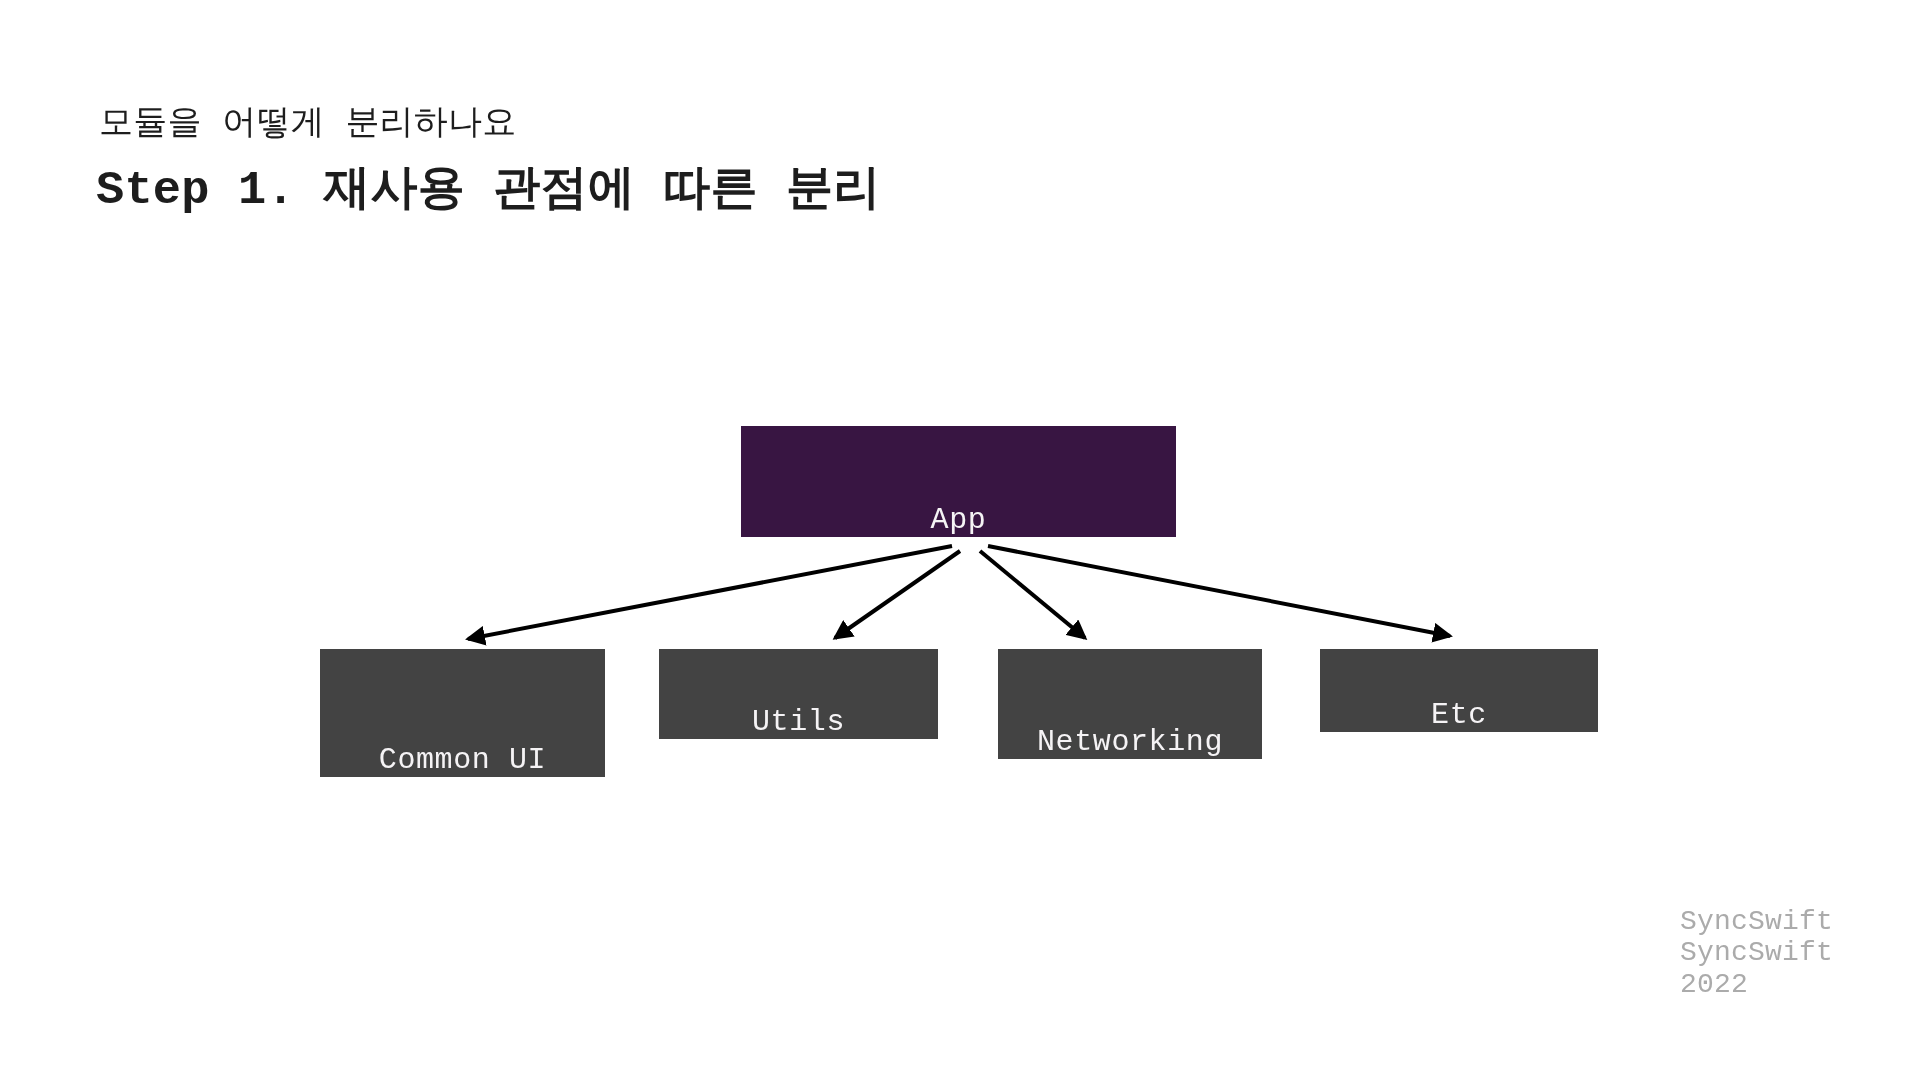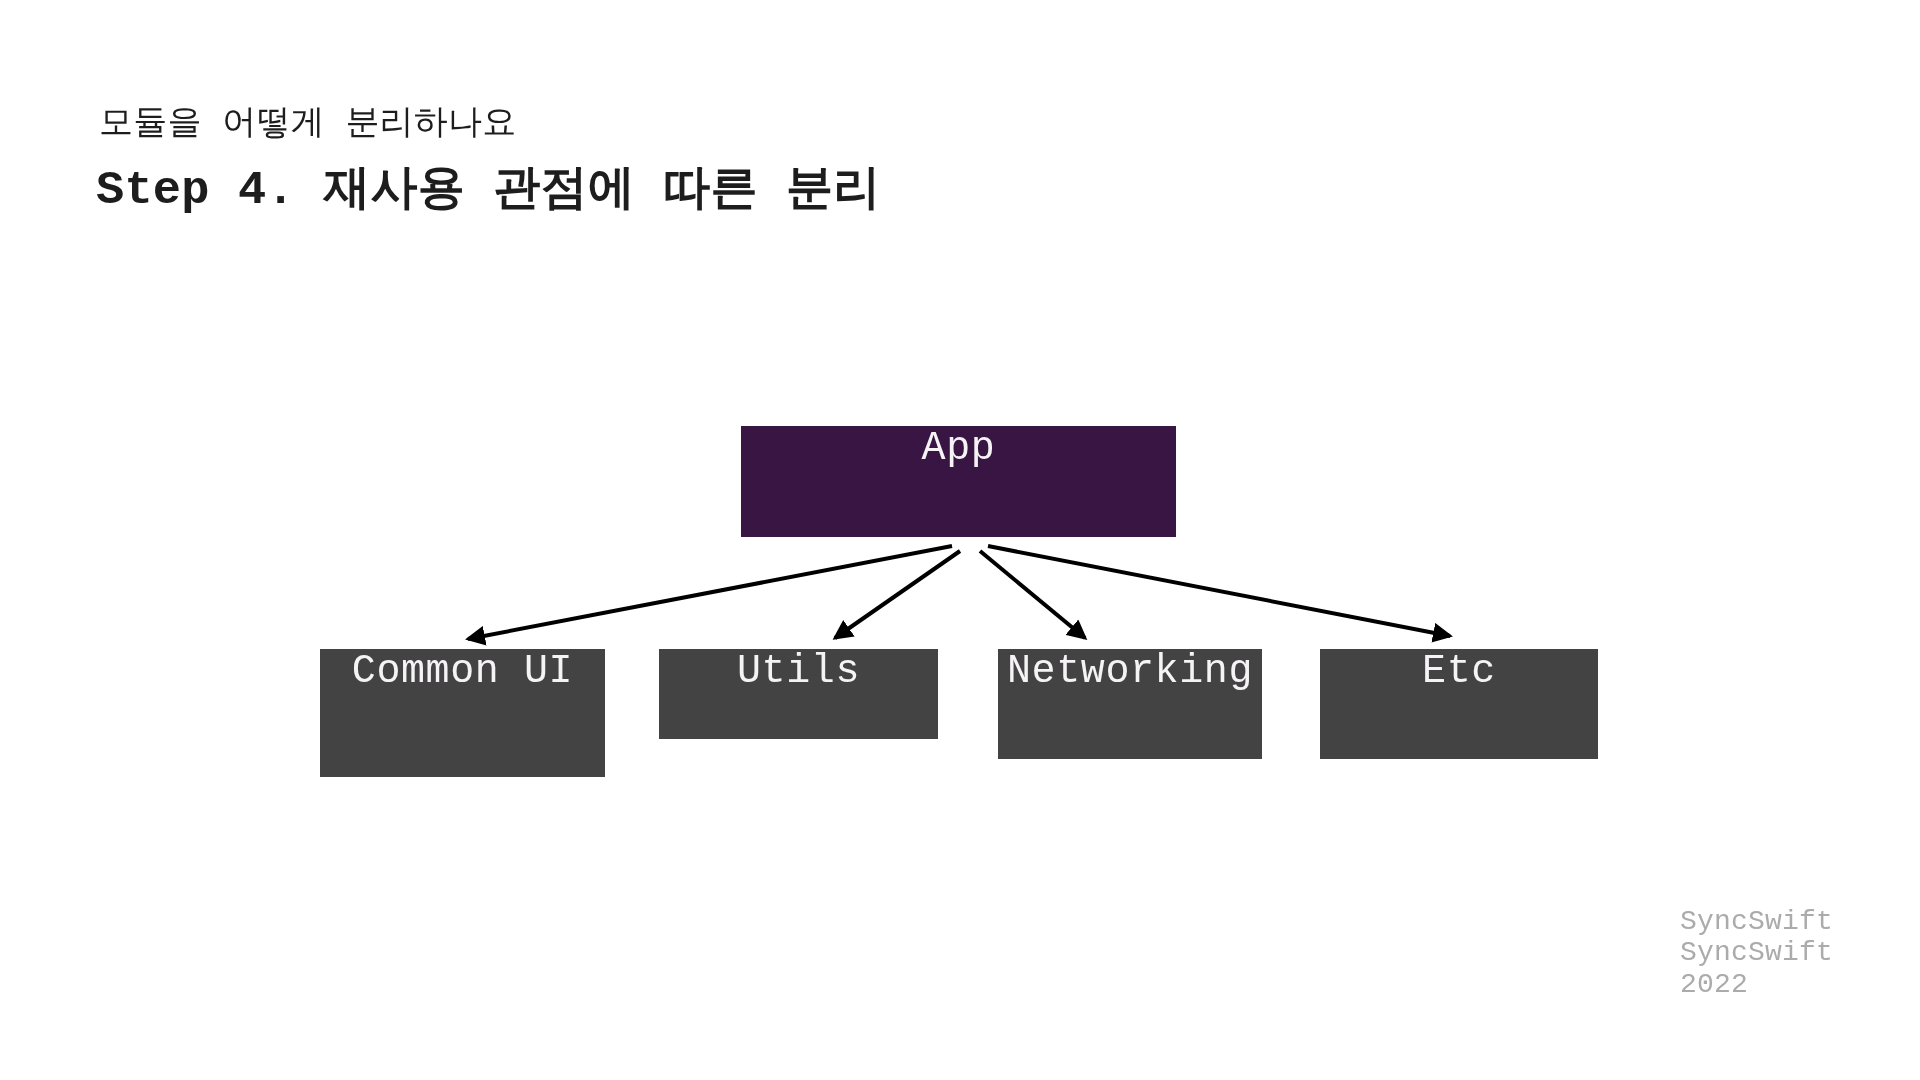--- a/index.html
+++ b/index.html
@@ -37,44 +37,44 @@
     position:absolute;left:0;top:0;width:1920px;height:1080px;
     pointer-events:none;
   }
   .arrows line{
     stroke:var(--arrow,#000);
     stroke-width:4;
   }
   .arrowhead-path{fill:var(--arrow,#000);}
   .node{
     position:absolute;
-    display:flex;align-items:flex-start;justify-content:center;
+    display:flex;align-items:flex-end;justify-content:center;
     color:var(--box-text,#f5f3f5);
-    font-size:40px;
+    font-size:30px;
     letter-spacing:0.6px;
     text-align:center;
   }
   .node.root{background:var(--root-box,#381542);}
   .node.child{background:var(--child-box,#434343);}
   .watermark{
     position:absolute;left:1680px;top:906px;
     font-size:28px;font-weight:500;
     color:var(--watermark-text,#ababab);
     line-height:1.12;
     letter-spacing:0.2px;
   }
 </style>
 </head>
 <body>
 
 <div class="slide">
 
   <div class="kicker">모듈을 어떻게 분리하나요</div>
 
-  <h1 class="title">Step 4. 재사용 관점에 따른 분리</h1>
+  <h1 class="title">Step 1. 재사용 관점에 따른 분리</h1>
 
   <svg class="arrows" viewBox="0 0 1920 1080" xmlns="http://www.w3.org/2000/svg">
     <defs>
       <marker id="ah" viewBox="0 0 10 10" refX="8.5" refY="5" markerWidth="5" markerHeight="5" orient="auto">
         <path class="arrowhead-path" d="M0,0 L10,5 L0,10 z"></path>
       </marker>
     </defs>
     <line x1="952" y1="546" x2="468" y2="639" marker-end="url(#ah)"></line>
     <line x1="960" y1="551" x2="835" y2="638" marker-end="url(#ah)"></line>
     <line x1="980" y1="551" x2="1085" y2="638" marker-end="url(#ah)"></line>
@@ -90,21 +90,21 @@
   </div>
 
   <div class="node child" style="left:659px;top:649px;width:279px;height:90px;">
     <span>Utils</span>
   </div>
 
   <div class="node child" style="left:998px;top:649px;width:264px;height:110px;">
     <span>Networking</span>
   </div>
 
-  <div class="node child" style="left:1320px;top:649px;width:278px;height:110px;">
+  <div class="node child" style="left:1320px;top:649px;width:278px;height:83px;">
     <span>Etc</span>
   </div>
 
   <div class="watermark">
     <div>SyncSwift</div>
     <div>SyncSwift</div>
     <div>2022</div>
   </div>
 
 </div>

